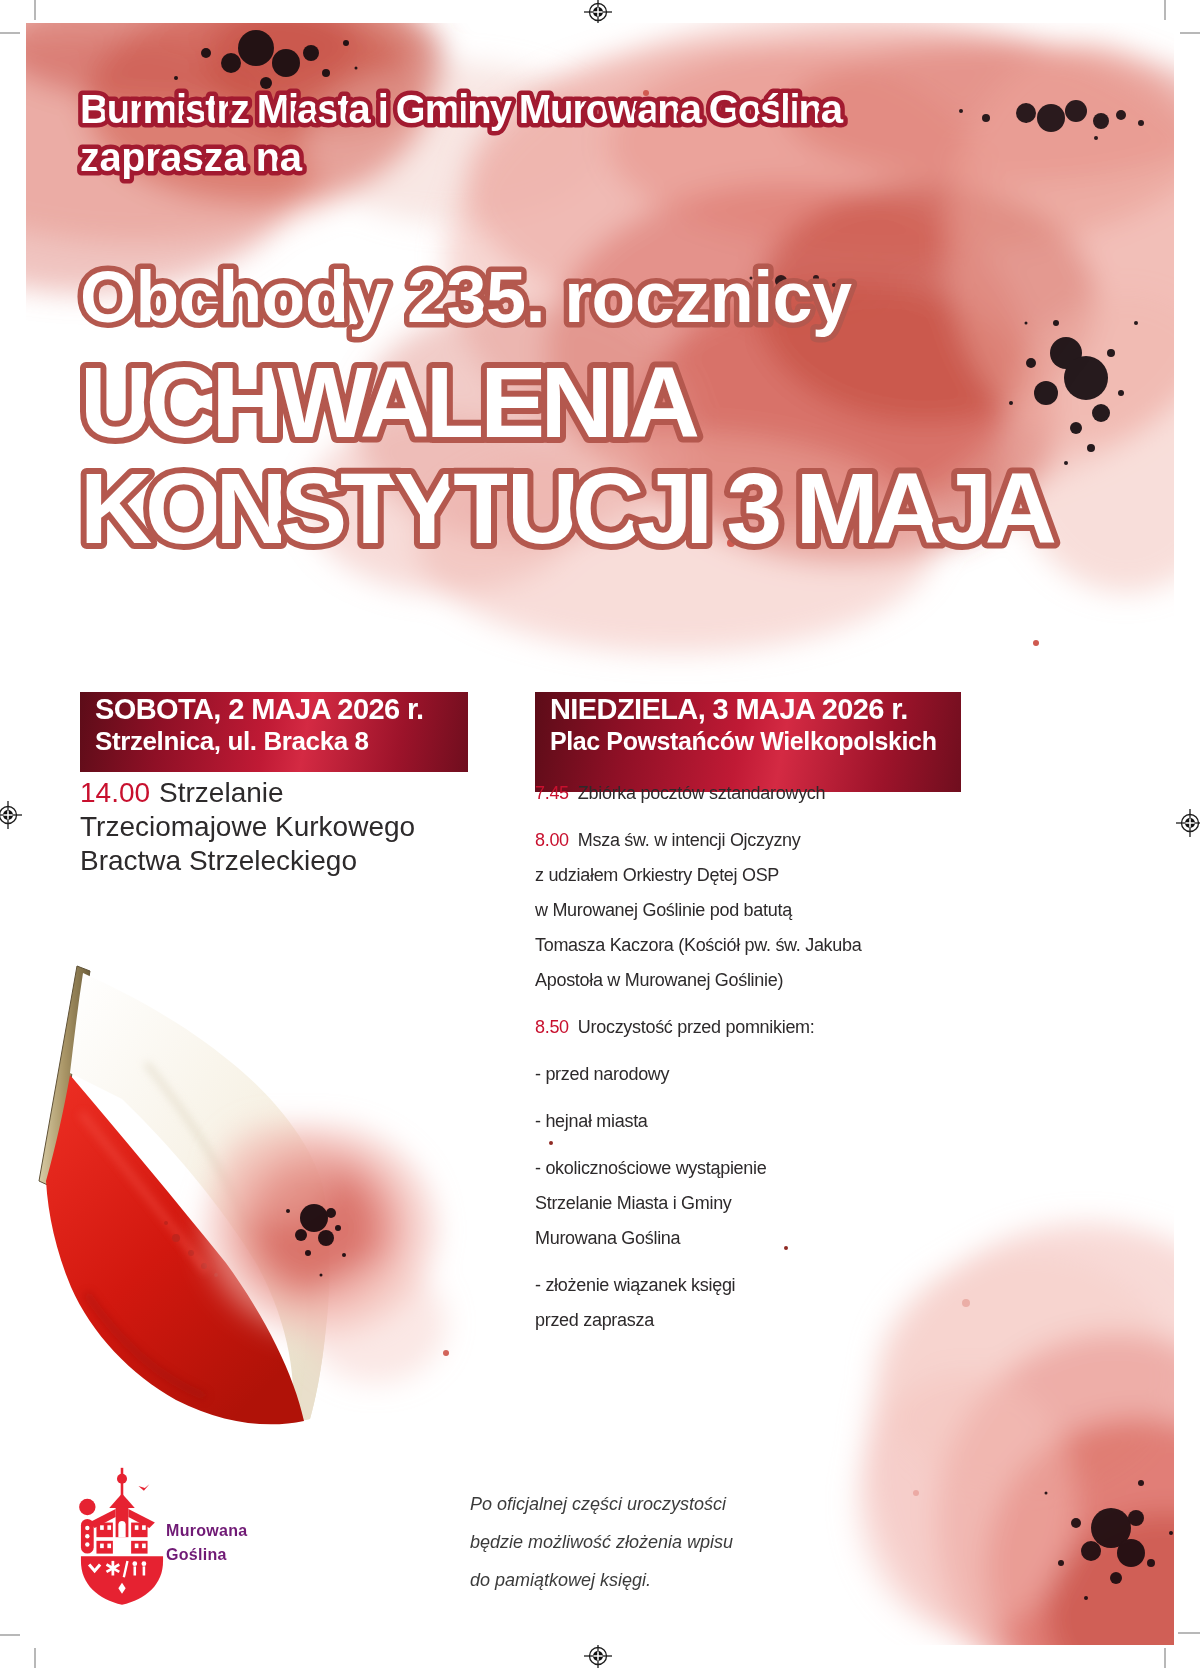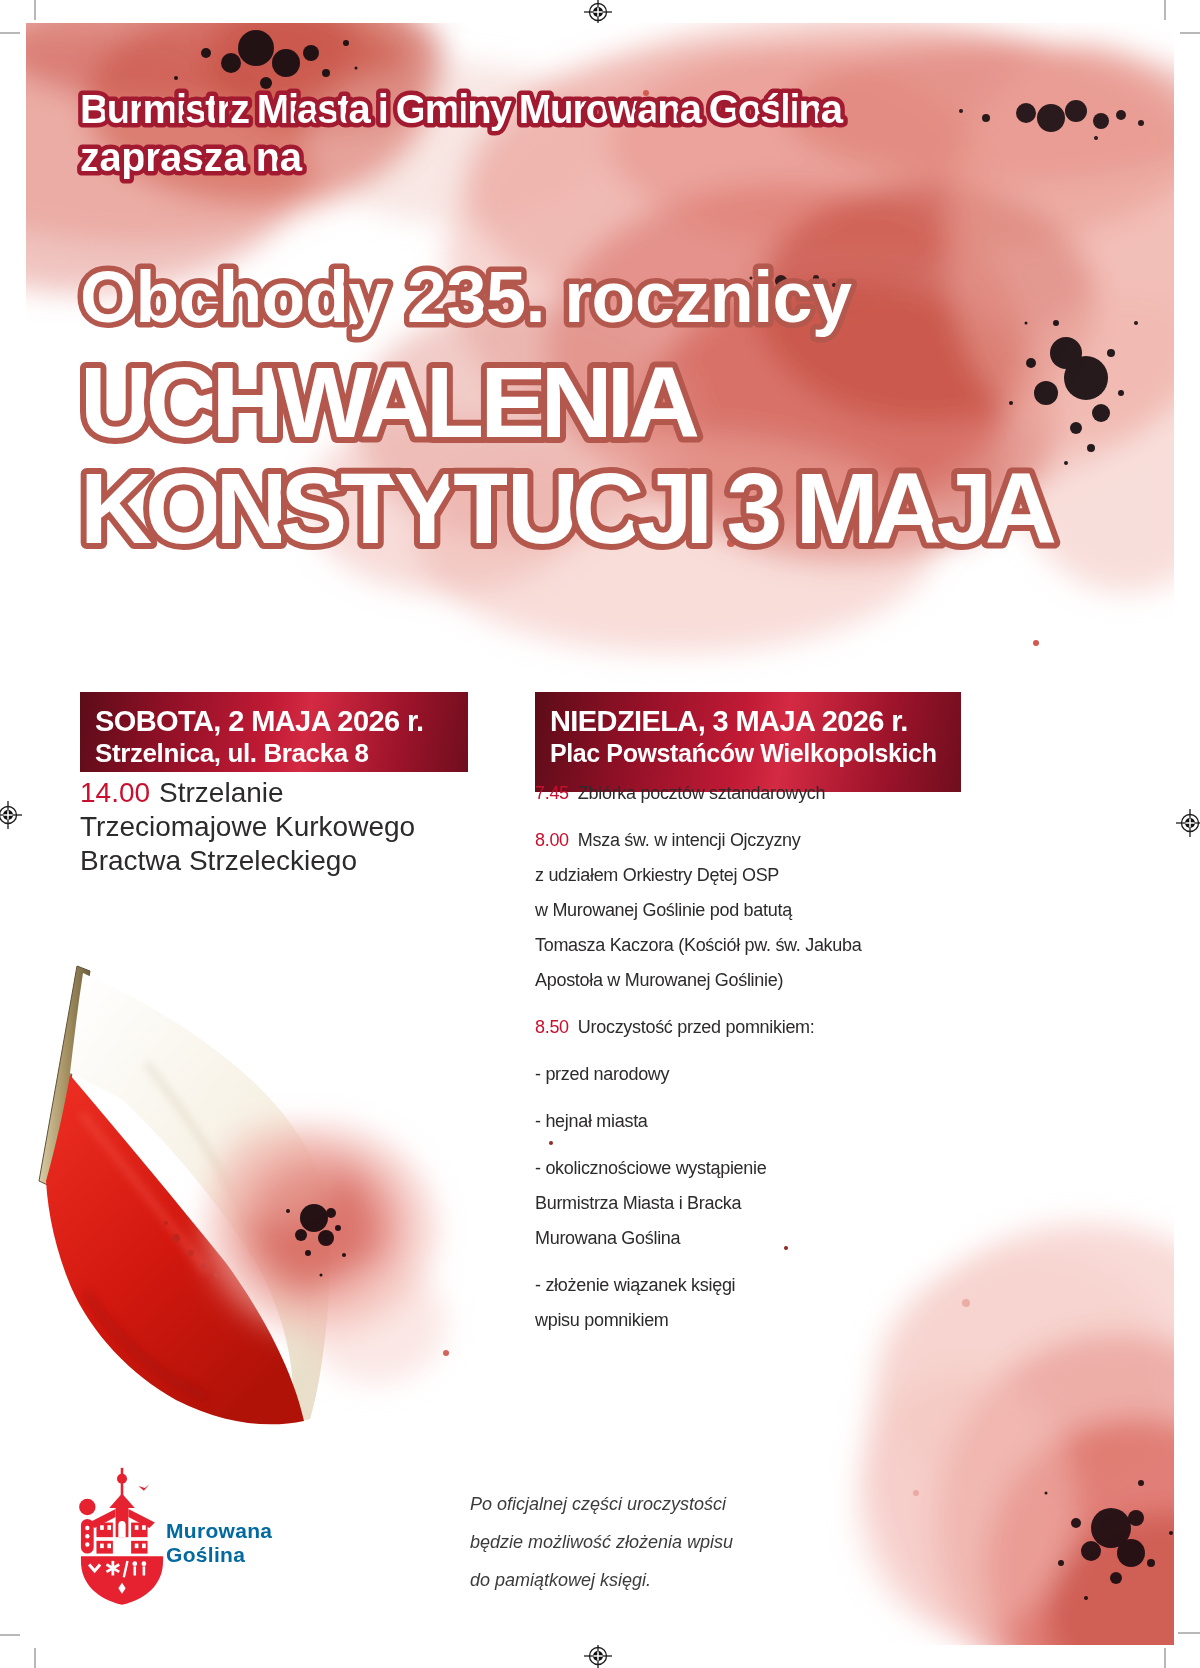--- a/index.html
+++ b/index.html
@@ -9,21 +9,21 @@
   }
   .poster{
     position:absolute;left:26px;top:23px;width:1148px;height:1622px;
     overflow:hidden;background:#fff;
   }
   .art{position:absolute;left:0;top:0;width:1148px;height:1622px}
   .headings{position:absolute;left:0;top:0;width:1148px;height:580px}
   .marks{position:absolute;left:0;top:0;width:1200px;height:1668px;pointer-events:none}
 
   .banner{
-    position:absolute;color:#fff;padding:12px 0 0 15px;box-sizing:border-box;
+    position:absolute;color:#fff;padding:0 0 0 15px;box-sizing:border-box;
     background:linear-gradient(100deg,#5c0c18 0%,#8f1026 22%,#c01a35 48%,#d42a43 58%,#9c132a 82%,#6f0e1e 100%);
   }
   .banner .b1{font-size:29px;font-weight:800;letter-spacing:-0.6px;line-height:34px;white-space:nowrap}
   .banner .b2{font-size:26px;font-weight:700;letter-spacing:-0.4px;line-height:31px;white-space:nowrap}
   .banner-left{left:54px;top:669px;width:388px;height:80px}
   .banner-right{left:509px;top:669px;width:426px;height:100px}
   .banner-right .b2{font-size:25px}
 
   .sched{position:absolute;color:#2d2a2b;font-weight:400}
   .sched .line{white-space:nowrap}
@@ -33,22 +33,22 @@
   .time{color:#c8102e;margin-right:9px}
   .time:empty{display:none;margin:0}
 
   .note{
     position:absolute;left:444px;top:1462px;color:#3b3b3b;
     font-size:18px;line-height:38px;font-style:italic;font-weight:500;
   }
   .logo{position:absolute;left:48px;top:1443px;width:340px;height:150px}
   .logo-icon{position:absolute;left:0;top:0;width:96px;height:146px}
   .logo-text{
-    position:absolute;left:92px;top:53px;color:#0369a1;
-    font-size:21px;line-height:24px;font-weight:700;letter-spacing:0.3px;
+    position:absolute;left:92px;top:53px;color:#701a75;
+    font-size:16px;line-height:24px;font-weight:700;letter-spacing:0.3px;
   }
 </style>
 </head>
 <body>
 
 <svg class="marks">
   <defs>
     <g id="regmark">
       <line x1="-14" y1="0" x2="14" y2="0" stroke="#1c1c1c" stroke-width="1.3"></line>
       <line x1="0" y1="-14" x2="0" y2="14" stroke="#1c1c1c" stroke-width="1.3"></line>
@@ -278,24 +278,24 @@
     <div class="line"><span class="time">7.45</span><span class="txt">Zbiórka pocztów sztandarowych</span></div>
     <div class="line mt"><span class="time">8.00</span><span class="txt">Msza św. w intencji Ojczyzny</span></div>
     <div class="line"><span class="txt">z udziałem Orkiestry Dętej OSP</span></div>
     <div class="line"><span class="txt">w Murowanej Goślinie pod batutą</span></div>
     <div class="line"><span class="txt">Tomasza Kaczora (Kościół pw. św. Jakuba</span></div>
     <div class="line"><span class="txt">Apostoła w Murowanej Goślinie)</span></div>
     <div class="line mt"><span class="time">8.50</span><span class="txt">Uroczystość przed pomnikiem:</span></div>
     <div class="line mt"><span class="txt">- przed narodowy</span></div>
     <div class="line mt"><span class="txt">- hejnał miasta</span></div>
     <div class="line mt"><span class="txt">- okolicznościowe wystąpienie</span></div>
-    <div class="line"><span class="txt">Burmistrza Miasta i Bracka</span></div>
+    <div class="line"><span class="txt">Strzelanie Miasta i Gminy</span></div>
     <div class="line"><span class="txt">Murowana Goślina</span></div>
     <div class="line mt"><span class="txt">- złożenie wiązanek księgi</span></div>
-    <div class="line"><span class="txt">wpisu pomnikiem</span></div>
+    <div class="line"><span class="txt">przed zaprasza</span></div>
   </div>
 
   <div class="note">
     <div>Po oficjalnej części uroczystości</div>
     <div>będzie możliwość złożenia wpisu</div>
     <div>do pamiątkowej księgi.</div>
   </div>
 
   <div class="logo">
     <svg class="logo-icon" viewBox="0 0 100 160">

